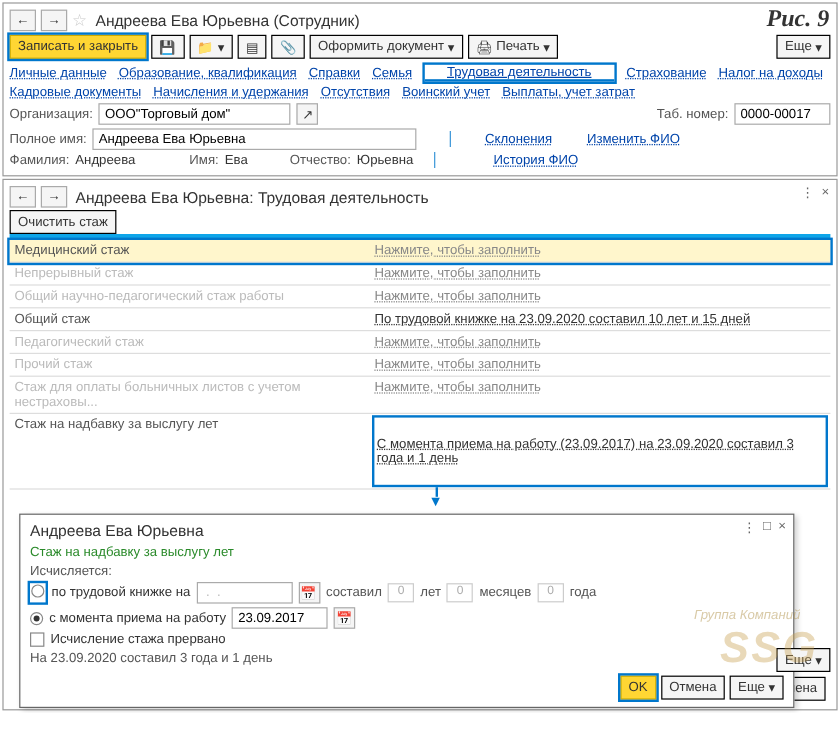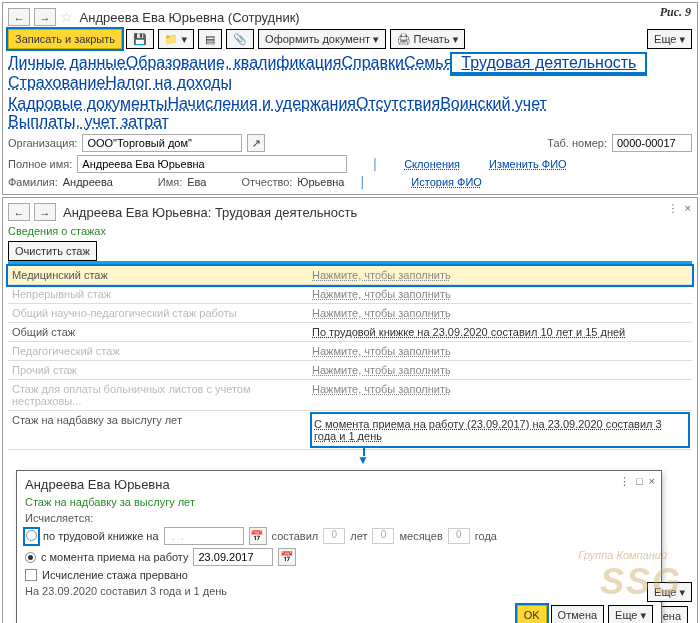--- a/index.html
+++ b/index.html
@@ -1,40 +1,40 @@
 <!DOCTYPE html>
 <html><head>
 <meta charset="utf-8">
 <style>
   * { box-sizing: border-box; font-family: Arial, sans-serif; }
   body { margin: 0; background: #fff; font-size: 11px; color: #333; width: 700px; }
   .panel { border: 1px solid #999; margin: 2px; padding: 3px 5px; position: relative; background: #fff; }
-  .fig { position: absolute; top: 2px; right: 6px; font-weight: bold; font-size: 12px; font-style: italic; font-family: "Times New Roman", serif; }
+  .fig { position: absolute; top: 2px; right: 6px; font-weight: bold; font-size: 20px; font-style: italic; font-family: "Times New Roman", serif; }
   .row { display: flex; align-items: center; gap: 4px; margin: 2px 0; }
   .navbtn { border: 1px solid #aaa; background: #f5f5f5; width: 22px; height: 18px; display: flex; align-items: center; justify-content: center; cursor: pointer; }
   .star { color: #ccc; font-size: 14px; }
   .title { font-size: 13px; margin-left: 3px; }
   .toolbar { display: flex; align-items: center; gap: 4px; margin: 3px 0 5px 0; }
   .btn { border: 1px solid #000000; background: #f5f5f5; padding: 2px 6px; height: 20px; display: flex; align-items: center; gap: 3px; cursor: pointer; font-size: 11px; }
   .btn.yellow { background: #ffd633; border-color: #ccaa00; }
   .btn.hl { outline: 2px solid #0077cc; }
-  .tabs { display: flex; flex-wrap: wrap; margin: 3px 0; font-size: 16px; }
+  .tabs { display: flex; flex-wrap: wrap; gap: 10px; margin: 3px 0; font-size: 11px; align-items: center; }
   .tab, .link { color: #0044aa; text-decoration: underline dotted; cursor: pointer; }
-  .tab.active { color: #0044aa; border-bottom: 2px solid #0077cc; outline: 2px solid #0077cc; padding: 0 9px; text-decoration: underline; }
+  .tab.active { color: #0044aa; border-bottom: 2px solid #0077cc; outline: 2px solid #0077cc; padding: 0 19px; text-decoration: underline; }
   .field-row { display: flex; align-items: center; gap: 5px; margin: 3px 0; font-size: 11px; }
   .label { color: #555; }
   .input { border: 1px solid #aaa; padding: 1px 4px; height: 18px; font-size: 11px; }
   .section-title { color: #2a8a2a; font-size: 11px; margin: 4px 0; }
   .table-row { display: flex; border-bottom: 1px solid #ddd; padding: 3px 4px; font-size: 11px; }
   .table-row.hl { background: #fff6cc; outline: 2px solid #0077cc; }
   .col1 { width: 300px; color: #555; }
   .col1.dim { color: #bbb; }
   .col2 { flex: 1; color: #888; text-decoration: underline dotted; cursor: pointer; }
   .col2.strong { color: #333; }
-  .col2.hl { outline: 2px solid #0077cc; padding: 4px 2px; }
+  .col2.hl { outline: 2px solid #0077cc; padding: 16px 2px; }
   .popup { border: 1px solid #666; margin: 6px 30px 4px 8px; padding: 6px 8px; background: #fff; box-shadow: 2px 2px 5px rgba(0,0,0,0.2); position: relative; }
   .popup-title { font-size: 13px; color: #333; margin-bottom: 4px; }
   .popup-sub { color: #2a8a2a; font-size: 11px; margin-bottom: 4px; }
   .radio-row { display: flex; align-items: center; gap: 5px; margin: 3px 0; font-size: 11px; }
   .chk { width: 12px; height: 12px; border: 1px solid #888; display: inline-block; }
   .radio { width: 11px; height: 11px; border: 1px solid #888; border-radius: 50%; display: inline-flex; align-items: center; justify-content: center; }
   .radio.sel::after { content: ""; width: 5px; height: 5px; background: #333; border-radius: 50%; }
   .hl-radio { outline: 2px solid #0077cc; padding: 1px; }
   .win-ctrl { position: absolute; top: 4px; right: 6px; display: flex; gap: 6px; color: #666; font-size: 11px; }
   .arrow { color: #0077cc; }
@@ -122,21 +122,20 @@
 <div class="panel">
   <div class="win-ctrl">
     <span>⋮</span>
     <span>×</span>
   </div>
   <div class="row">
     <div class="navbtn">←</div>
     <div class="navbtn">→</div>
     <span class="title">Андреева Ева Юрьевна: Трудовая деятельность</span>
   </div>
-  <div class="section-title">Сведения о стажах</div>
   <div class="btn" style="width:fit-content">Очистить стаж</div>
 
   <div id="seniority-table" style="margin-top:0;border-top:5px solid #0ea5e9">
       <div class="table-row hl">
         <div class="col1">Медицинский стаж</div>
         <div class="col2">Нажмите, чтобы заполнить</div>
       </div>
       <div class="table-row">
         <div class="col1 dim">Непрерывный стаж</div>
         <div class="col2">Нажмите, чтобы заполнить</div>

